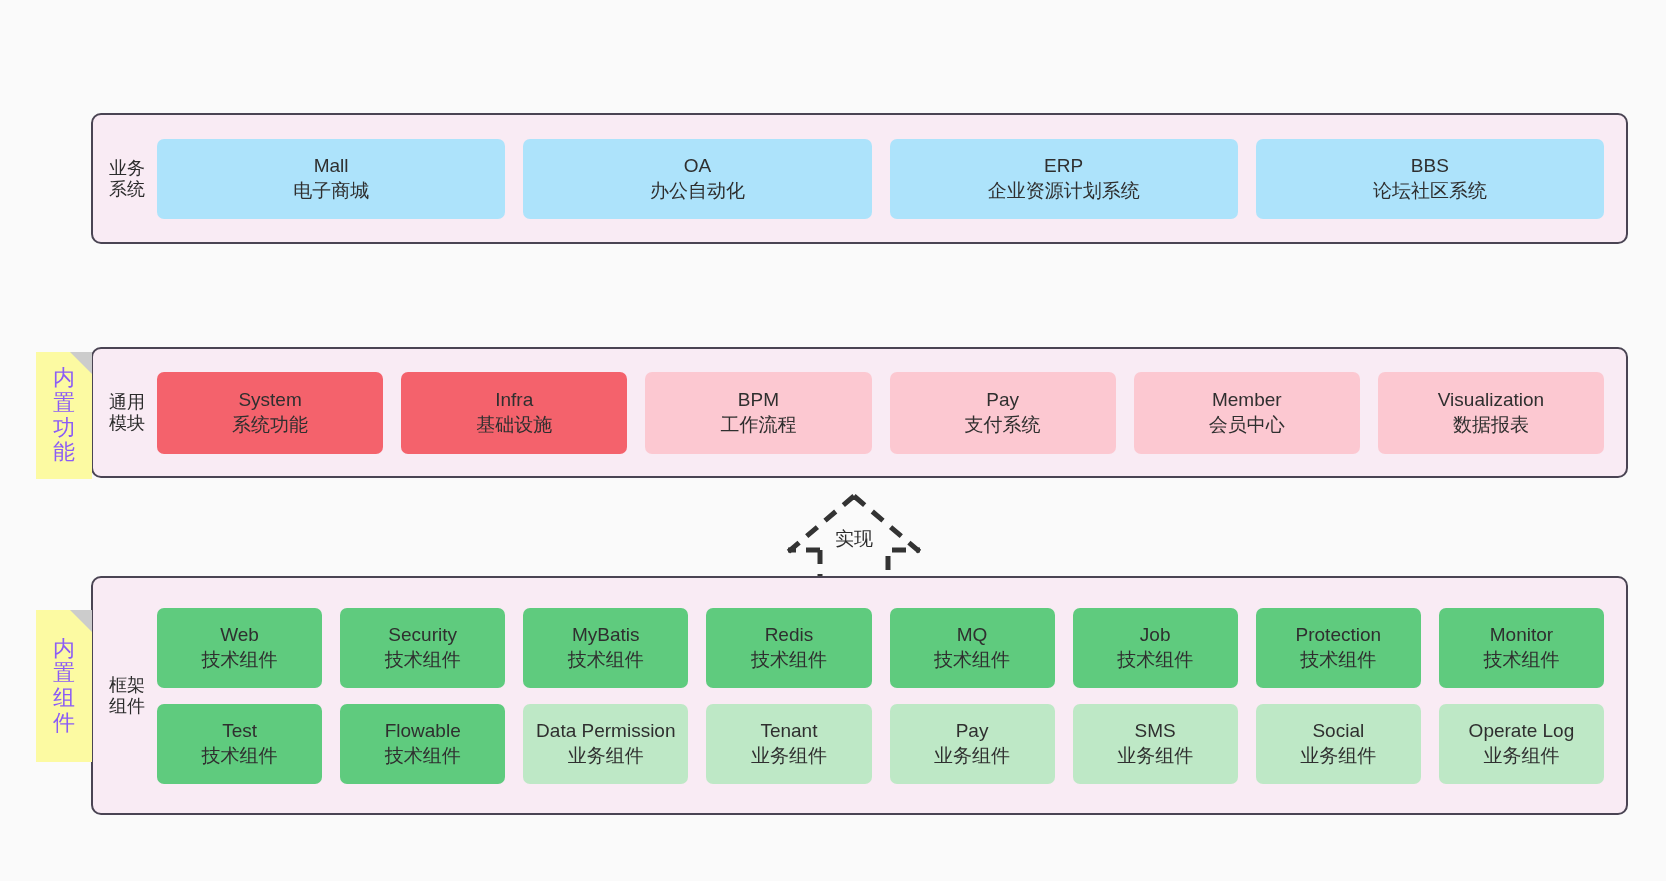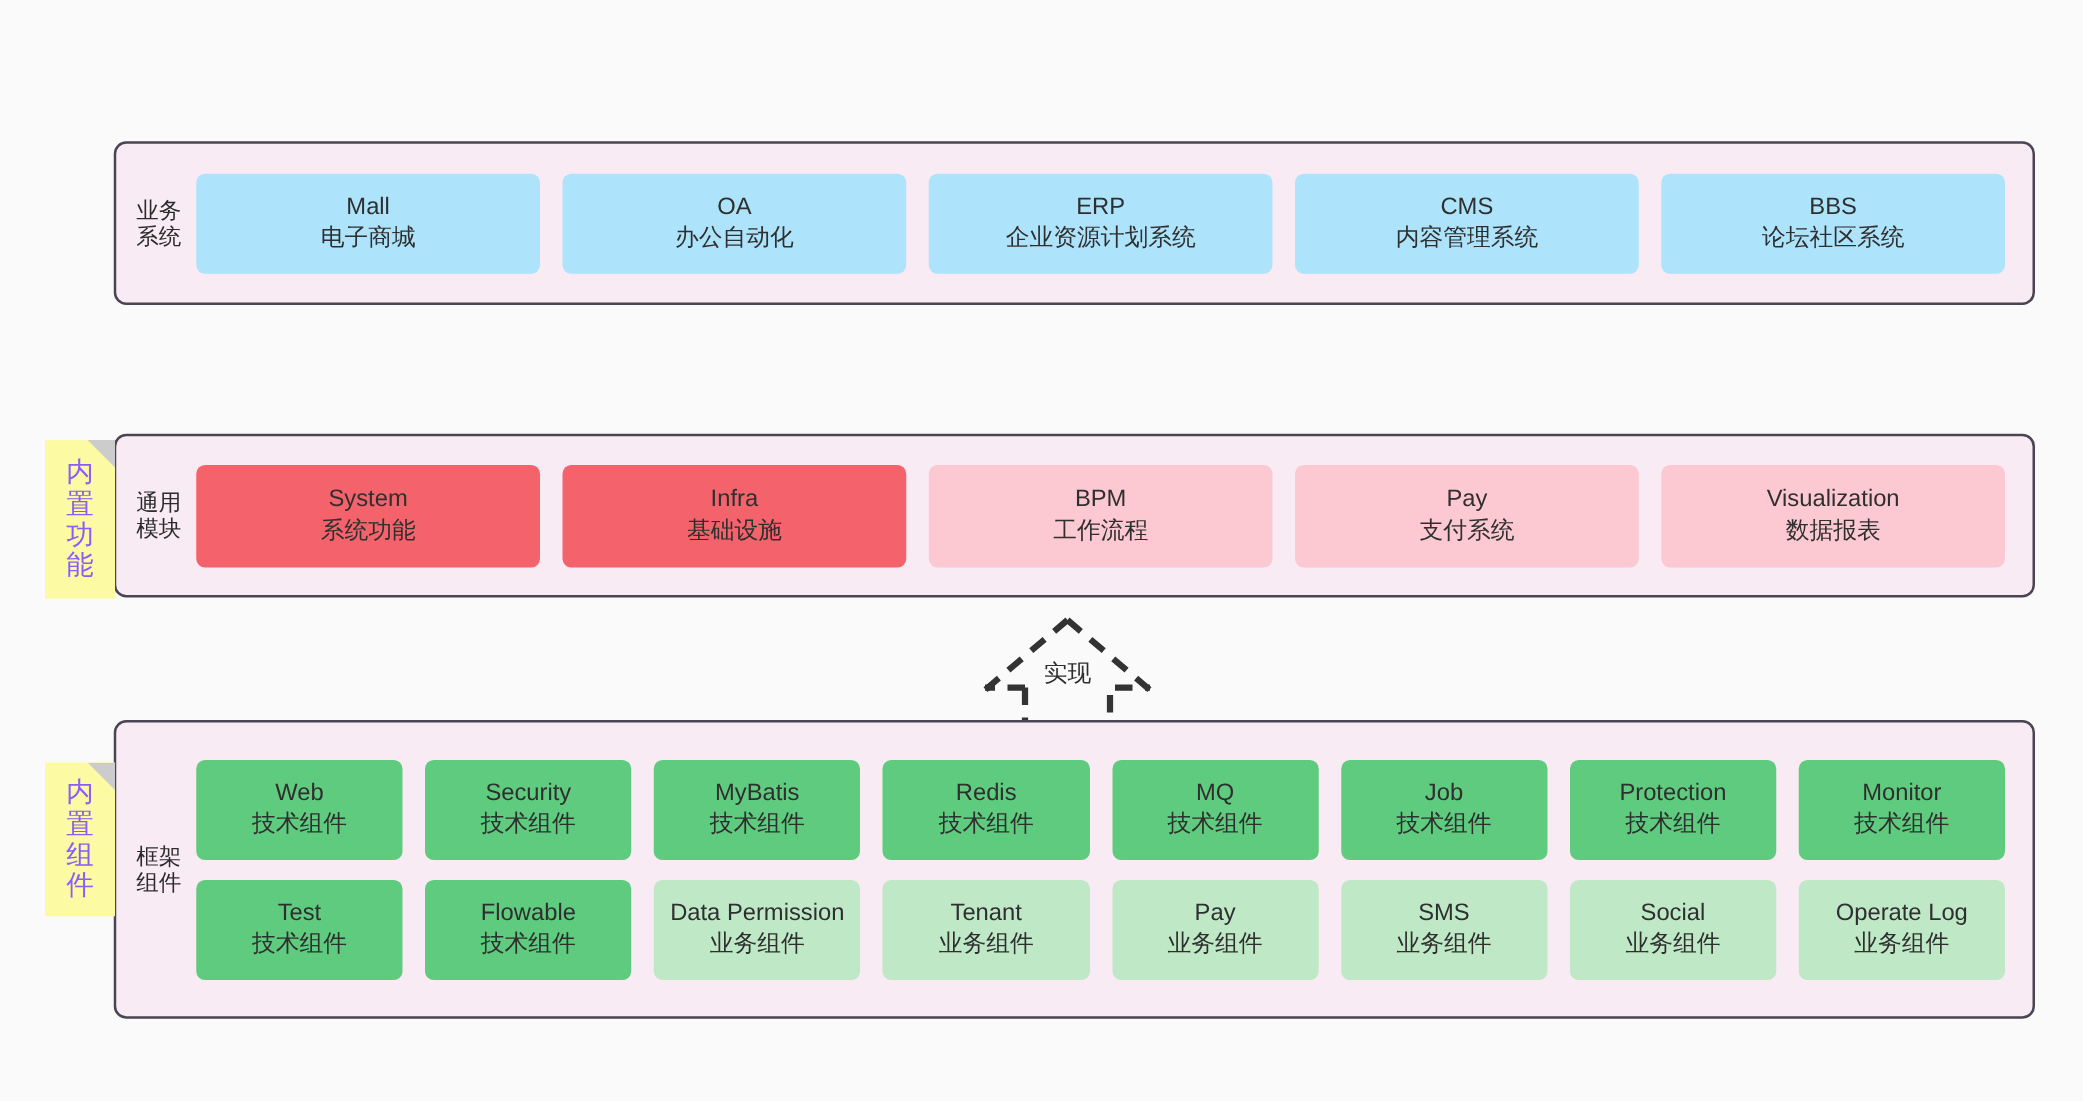--- a/index.html
+++ b/index.html
@@ -151,24 +151,20 @@
         </div>
         <div class="box c-blue h-biz">
           <span class="ttl">OA</span>
           <span class="sub">办公自动化</span>
         </div>
         <div class="box c-blue h-biz">
           <span class="ttl">ERP</span>
           <span class="sub">企业资源计划系统</span>
         </div>
         <div class="box c-blue h-biz">
-          <span class="ttl">CMS</span>
-          <span class="sub">内容管理系统</span>
-        </div>
-        <div class="box c-blue h-biz">
           <span class="ttl">BBS</span>
           <span class="sub">论坛社区系统</span>
         </div>
       </div>
     </div>
   </div>
 
 
   <div class="note" style="left:36px; top:352px; width:56px; height:127px;">
     <span class="note-fold"></span>
@@ -187,38 +183,42 @@
           <span class="ttl">Infra</span>
           <span class="sub">基础设施</span>
         </div>
         <div class="box c-pinklight h-mod">
           <span class="ttl">BPM</span>
           <span class="sub">工作流程</span>
         </div>
         <div class="box c-pinklight h-mod">
           <span class="ttl">Pay</span>
           <span class="sub">支付系统</span>
+        </div>
+        <div class="box c-pinklight h-mod">
+          <span class="ttl">Member</span>
+          <span class="sub">会员中心</span>
         </div>
         <div class="box c-pinklight h-mod">
           <span class="ttl">Visualization</span>
           <span class="sub">数据报表</span>
         </div>
       </div>
     </div>
   </div>
 
   <div class="arrow" style="left:774px; top:490px;">
     <svg width="160" height="96" viewBox="0 0 160 96" xmlns="http://www.w3.org/2000/svg">
       <path d="M 80 6 L 146 62 M 80 6 L 14 62" fill="none" stroke="#333333" stroke-width="5" stroke-dasharray="14 10" stroke-linecap="butt"></path>
       <path d="M 46 60 L 46 96 L 114 96 L 114 60 L 146 60 M 46 60 L 14 60" fill="none" stroke="#333333" stroke-width="5" stroke-dasharray="14 10" stroke-linecap="butt"></path>
     </svg>
     <div class="arrow-label">实现</div>
   </div>
 
-  <div class="note" style="left:36px; top:610px; width:56px; height:123px;">
+  <div class="note" style="left:36px; top:610px; width:56px; height:152px;">
     <span class="note-fold"></span>
     <span class="note-label">内置组件</span>
   </div>
 
   <div class="layer" id="layer-framework" style="left:91px; top:576px; width:1537px; height:239px;">
     <div class="layer-title">框架组件</div>
     <div class="layer-body">
 
       <div class="row">
         <div class="box c-green h-comp">

